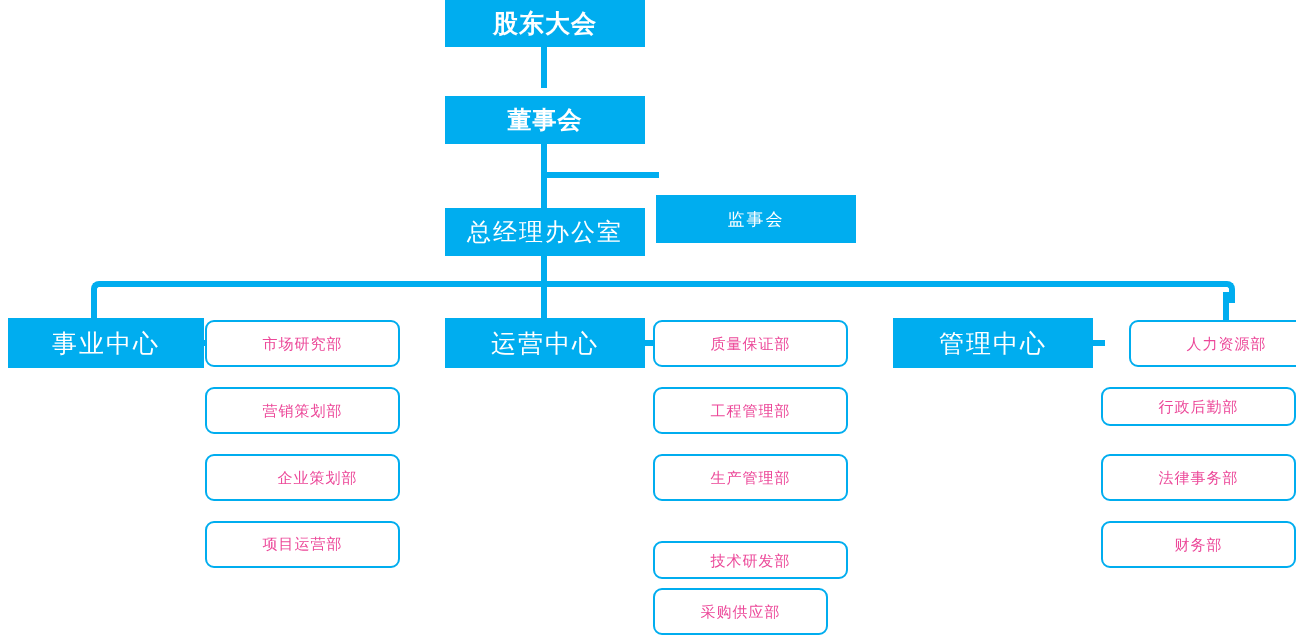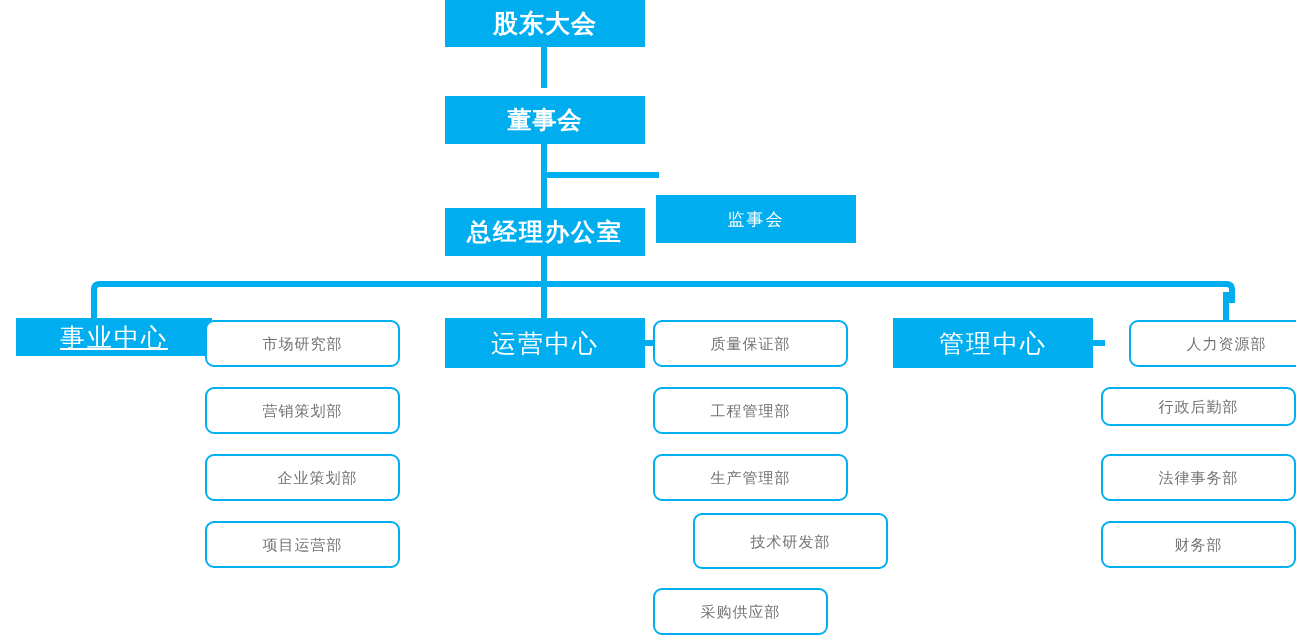--- a/index.html
+++ b/index.html
@@ -28,31 +28,31 @@
     align-items: center;
     justify-content: center;
     text-align: center;
     letter-spacing: 1px;
     line-height: 1;
     z-index: 3;
   }
   .node-solid.lvl-top  { font-size: 25px; font-weight: bold; }
   .node-solid.lvl-2    { font-size: 24px; font-weight: bold; margin-top: 8px; }
   .node-solid.lvl-aux  { font-size: 17px; font-weight: normal; letter-spacing: 2px; margin-top: 44px; }
-  .node-solid.lvl-3    { font-size: 24px; font-weight: bold; letter-spacing: 2px; }
+  .node-solid.lvl-3    { font-size: 24px; font-weight: normal; letter-spacing: 2px; }
   .node-solid.lvl-ctr  { font-size: 25px; font-weight: normal; letter-spacing: 2px; }
 
   
   .node-outline {
     position: absolute;
     box-sizing: border-box;
     background: #ffffff;
     border: 2px solid #00ADEF;
     border-radius: 9px;
-    color: #737373;
+    color: #ec4899;
     font-size: 15px;
     letter-spacing: 1px;
     display: flex;
     align-items: center;
     justify-content: center;
     text-align: center;
     line-height: 1;
     z-index: 3;
   }
 
@@ -108,51 +108,51 @@
   </div>
 
   <div class="node-solid lvl-aux" style="left:656px; top:151px; width:200px; height:48px;">
     <span>监事会</span>
   </div>
 
   <div class="node-solid lvl-3" style="left:445px; top:208px; width:200px; height:48px;">
     <span>总经理办公室</span>
   </div>
 
-  <div class="node-solid lvl-ctr" style="left:16px; top:318px; width:196px; height:38px;text-decoration:underline;">
+  <div class="node-solid lvl-ctr" style="left:8px; top:318px; width:196px; height:50px;">
     <span>事业中心</span>
   </div>
 
   <div class="node-outline" style="left:205px; top:320px; width:195px; height:47px;">
     <span>市场研究部</span>
   </div>
   <div class="node-outline" style="left:205px; top:387px; width:195px; height:47px;">
     <span>营销策划部</span>
   </div>
   <div class="node-outline" style="left:205px; top:454px; width:195px; height:47px;padding-left:30px;">
     <span>企业策划部</span>
   </div>
-  <div class="node-outline" style="left:205px; top:521px; width:195px; height:47px;">
+  <div class="node-outline" style="left:205px; top:521px; width:195px; height:47px;font-family:Liberation Serif, serif;">
     <span>项目运营部</span>
   </div>
 
   <div class="node-solid lvl-ctr" style="left:445px; top:318px; width:200px; height:50px;">
     <span>运营中心</span>
   </div>
 
   <div class="node-outline" style="left:653px; top:320px; width:195px; height:47px;">
     <span>质量保证部</span>
   </div>
   <div class="node-outline" style="left:653px; top:387px; width:195px; height:47px;">
     <span>工程管理部</span>
   </div>
   <div class="node-outline" style="left:653px; top:454px; width:195px; height:47px;text-align:center;">
     <span>生产管理部</span>
   </div>
-  <div class="node-outline" style="left:653px; top:513px; width:195px; height:56px;margin-left:40px;">
+  <div class="node-outline" style="left:653px; top:541px; width:195px; height:38px;">
     <span>技术研发部</span>
   </div>
   <div class="node-outline" style="left:653px; top:588px; width:175px; height:47px;">
     <span>采购供应部</span>
   </div>
 
   <div class="node-solid lvl-ctr" style="left:893px; top:318px; width:200px; height:50px;">
     <span>管理中心</span>
   </div>
 

